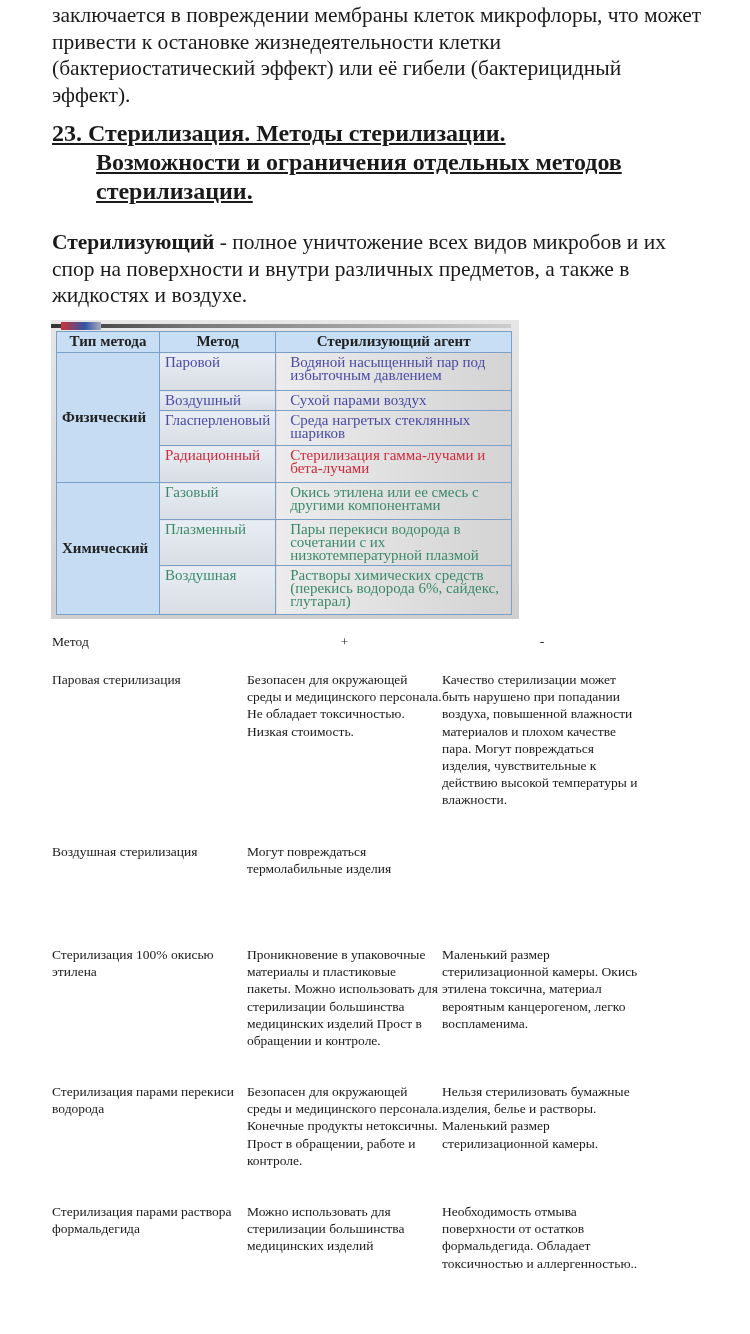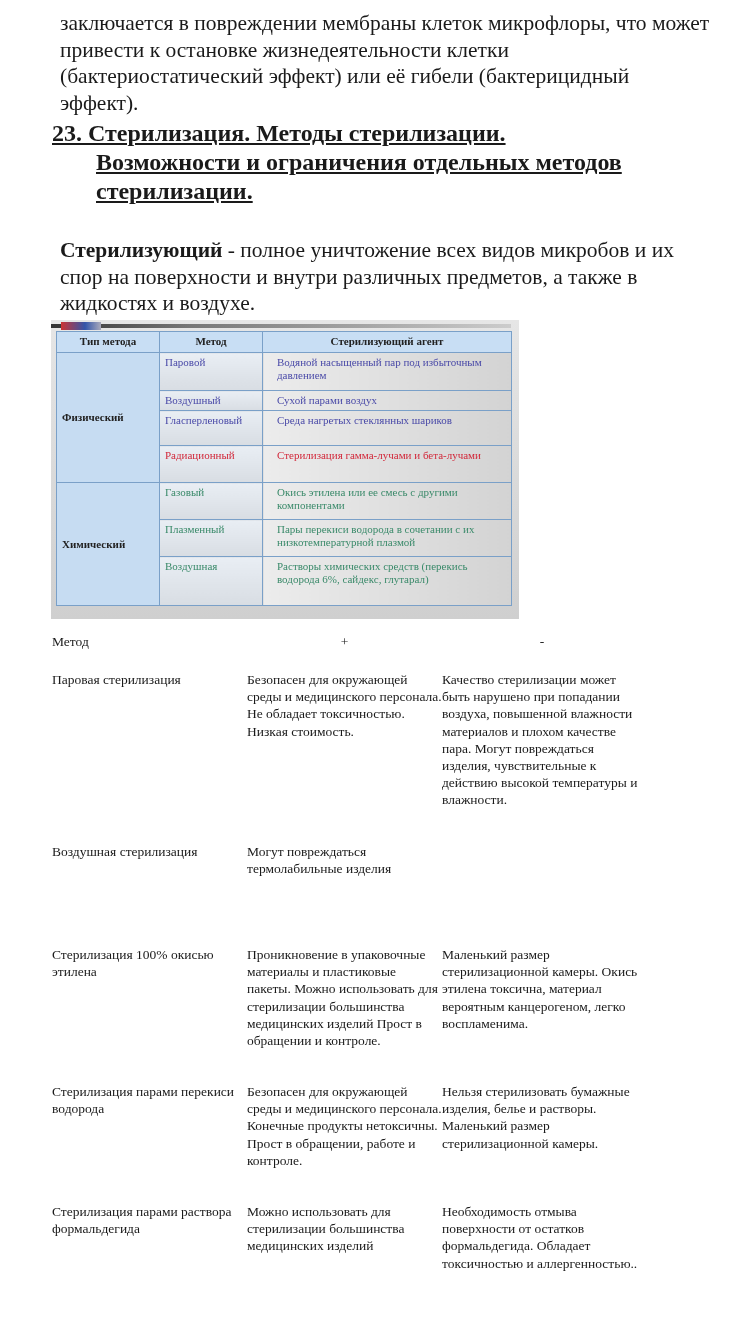--- a/index.html
+++ b/index.html
@@ -1,34 +1,34 @@
 <!DOCTYPE html>
 <html><head>
 <meta charset="utf-8">
 <style>
   html, body { margin: 0; padding: 0; background: #ffffff; }
   body { width: 750px; height: 1334px; overflow: hidden; position: relative;
          font-family: "Liberation Serif", serif; color: #1a1a1a; }
-  .para { position: absolute; left: 52px; width: 650px; font-size: 21.5px; line-height: 26.5px; margin: 8px; }
+  .para { position: absolute; left: 52px; width: 650px; font-size: 21.5px; line-height: 26.5px; margin: 0; }
   .intro { top: 2px; }
   .heading { position: absolute; left: 52px; top: 119px; width: 680px; font-size: 24px; font-weight: bold;
              line-height: 29px; margin: 0; text-decoration: underline; }
   .heading .l1 { display: block; }
   .heading .l2 { display: block; padding-left: 44px; }
   .def { top: 229px; }
   .def b { font-weight: bold; }
 
   .slide { position: absolute; left: 51px; top: 320px; width: 468px; height: 299px;
            background: linear-gradient(180deg, #e6e6e6 0%, #cfcfcf 100%); }
   .slide-bar { position: absolute; left: 0; top: 4px; width: 460px; height: 4px;
                background: linear-gradient(90deg, #333 0%, #777 30%, #ccc 100%); }
   .slide-bar-accent { position: absolute; left: 10px; top: 2px; width: 40px; height: 8px;
                       background: linear-gradient(90deg, #c33 0%, #3355aa 60%, #aab 100%); }
   table.st { position: absolute; left: 5px; top: 11px; width: 456px; border-collapse: collapse;
-             font-family: "Liberation Serif", serif; font-size: 11px; line-height: 13px; }
+             font-family: "Liberation Serif", serif; font-size: 15px; line-height: 13px; }
   table.st th, table.st td { border: 1.5px solid #7aa0c8; padding: 3px 5px; vertical-align: top; text-align: left; }
   table.st th { background: #c8def4; font-weight: bold; text-align: center; color: #222; height: 14px; }
   table.st td.type { background: #c6dcf2; font-weight: bold; color: #222; vertical-align: middle; width: 92px; }
   table.st td.meth { background: linear-gradient(180deg,#e9eef4,#d8dde3); width: 92px; margin-left: 24px; }
   table.st td.agent { background: linear-gradient(90deg,#ececec,#d3d3d3); padding-left: 14px; }
   .c-blue { color: #4a4aa8; }
   .c-red { color: #d2283a; }
   .c-green { color: #3a8a6a; }
 
   .cmp { position: absolute; left: 52px; top: 633px; width: 600px; font-size: 13.5px; line-height: 17.2px; }

